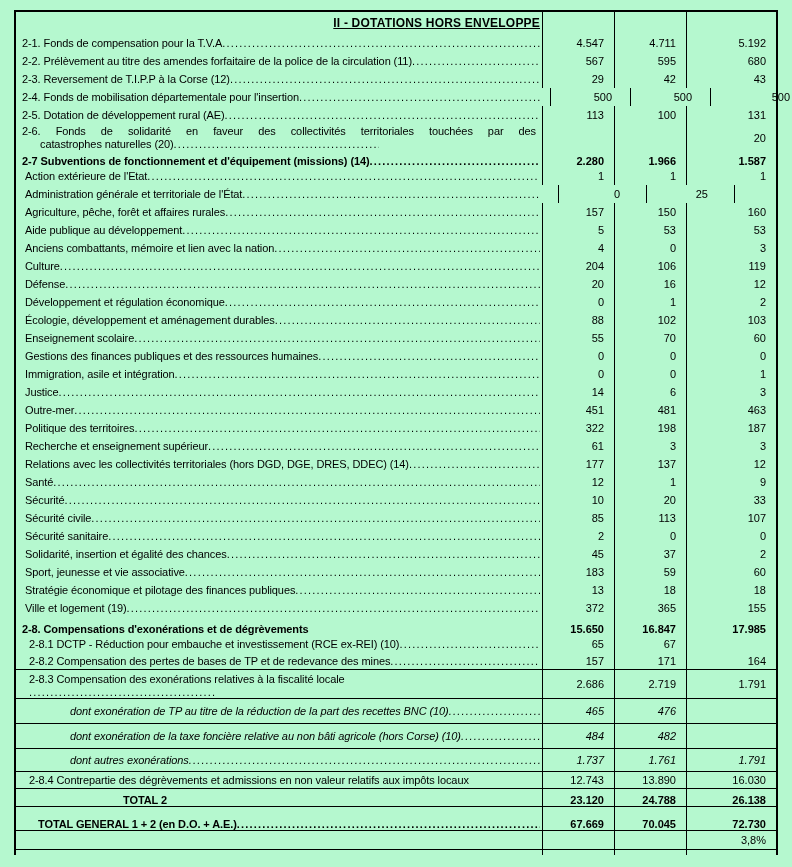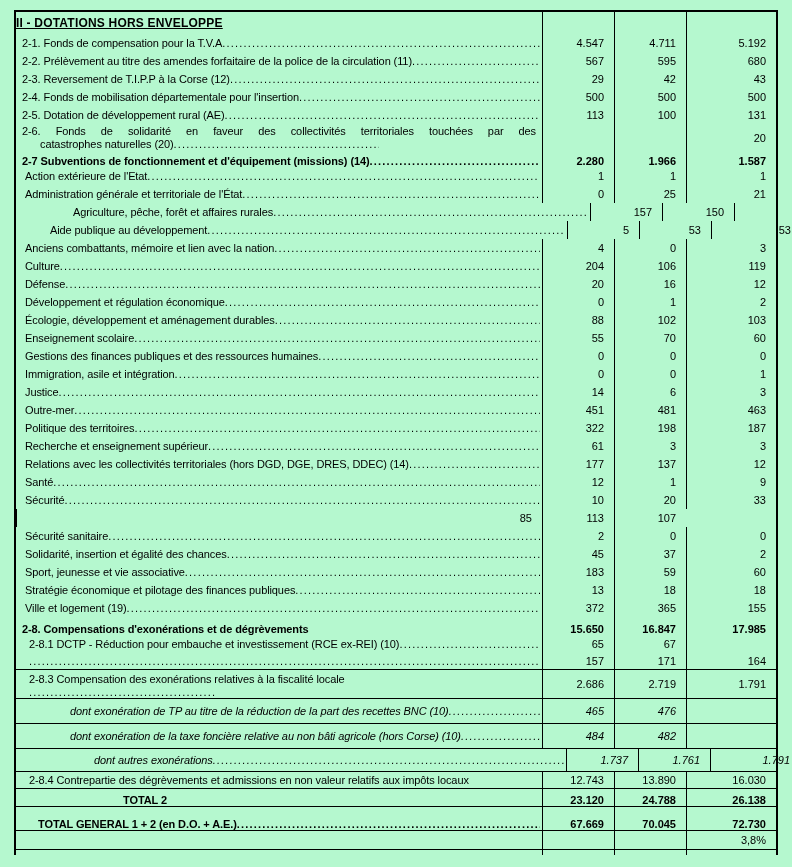--- a/index.html
+++ b/index.html
@@ -56,21 +56,21 @@
   .twol .l2{display:flex;align-items:baseline;padding-left:18px;}
   
   .ldots{display:block;width:100%;line-height:13px;padding-top:2px;}
   .ldots .l2s{display:block;overflow:hidden;white-space:nowrap;width:186px;height:12px;}
   .ldots .l2s::after{
     content:"............................................................";
     letter-spacing:1.2px;
   }
   
   .titlerow{height:22px;}
-  .titlecell{justify-content:flex-start;}
+  .titlecell{justify-content:flex-end;}
   .title{
     font-size:12px;font-weight:bold;
     text-decoration:underline;
     letter-spacing:0.2px;
   }
   .stub{height:6px;}
 </style>
 </head>
 <body>
 
@@ -104,21 +104,21 @@
       </div>
       <div class="row" style="height: 18px;">
         <div class="cell lcell ind-base">
           <span class="txt">2-3.  Reversement de T.I.P.P à la Corse (12)</span>
           <span class="leader"></span>
         </div>
         <div class="cell vcell">29</div>
         <div class="cell vcell">42</div>
         <div class="cell vcell">43</div>
       </div>
-      <div class="row" style="height: 18px;">
+      <div class="row" style="height: 18px; gap: 8px;">
         <div class="cell lcell ind-base">
           <span class="txt">2-4.  Fonds de mobilisation départementale pour l'insertion</span>
           <span class="leader"></span>
         </div>
         <div class="cell vcell">500</div>
         <div class="cell vcell">500</div>
         <div class="cell vcell">500</div>
       </div>
       <div class="row" style="height: 18px;">
         <div class="cell lcell ind-base">
@@ -154,39 +154,39 @@
       </div>
       <div class="row" style="height: 18px;">
         <div class="cell lcell ind-mission">
           <span class="txt">Action extérieure de l'Etat</span>
           <span class="leader"></span>
         </div>
         <div class="cell vcell">1</div>
         <div class="cell vcell">1</div>
         <div class="cell vcell">1</div>
       </div>
-      <div class="row" style="height: 18px;">
+      <div class="row" style="height: 18px; gap: 16px;">
         <div class="cell lcell ind-mission">
           <span class="txt">Administration générale et territoriale de l'État</span>
           <span class="leader"></span>
         </div>
         <div class="cell vcell">0</div>
         <div class="cell vcell">25</div>
         <div class="cell vcell">21</div>
       </div>
-      <div class="row" style="height: 18px; margin-left: 48px;">
+      <div class="row" style="height: 18px;">
         <div class="cell lcell ind-mission">
           <span class="txt">Agriculture, pêche, forêt et affaires rurales</span>
           <span class="leader"></span>
         </div>
         <div class="cell vcell">157</div>
         <div class="cell vcell">150</div>
         <div class="cell vcell">160</div>
       </div>
-      <div class="row" style="height: 18px; margin-left: 25px;">
+      <div class="row" style="height: 18px;">
         <div class="cell lcell ind-mission">
           <span class="txt">Aide publique au développement</span>
           <span class="leader"></span>
         </div>
         <div class="cell vcell">5</div>
         <div class="cell vcell">53</div>
         <div class="cell vcell">53</div>
       </div>
       <div class="row" style="height: 18px;">
         <div class="cell lcell ind-mission">
@@ -317,20 +317,24 @@
       <div class="row" style="height: 18px;">
         <div class="cell lcell ind-mission">
           <span class="txt">Sécurité </span>
           <span class="leader"></span>
         </div>
         <div class="cell vcell">10</div>
         <div class="cell vcell">20</div>
         <div class="cell vcell">33</div>
       </div>
       <div class="row" style="height: 18px;">
+        <div class="cell lcell ind-mission">
+          <span class="txt">Sécurité civile</span>
+          <span class="leader"></span>
+        </div>
         <div class="cell vcell">85</div>
         <div class="cell vcell">113</div>
         <div class="cell vcell">107</div>
       </div>
       <div class="row" style="height: 18px;">
         <div class="cell lcell ind-mission">
           <span class="txt">Sécurité sanitaire</span>
           <span class="leader"></span>
         </div>
         <div class="cell vcell">2</div>
@@ -385,20 +389,21 @@
         <div class="cell lcell ind-sub">
           <span class="txt">2-8.1 DCTP - Réduction pour embauche et investissement (RCE ex-REI) (10)</span>
           <span class="leader"></span>
         </div>
         <div class="cell vcell">65</div>
         <div class="cell vcell">67</div>
         <div class="cell vcell"></div>
       </div>
       <div class="row" style="height: 17px;">
         <div class="cell lcell ind-sub">
+          <span class="txt">2-8.2 Compensation des pertes de bases de TP et de redevance des mines  </span>
           <span class="leader"></span>
         </div>
         <div class="cell vcell">157</div>
         <div class="cell vcell">171</div>
         <div class="cell vcell">164</div>
       </div>
       <div class="row bt" style="height: 29px;">
         <div class="cell lcell ind-sub">
           <span class="ldots"><span>2-8.3 Compensation des exonérations relatives à la fiscalité locale</span><span class="l2s"></span></span>
         </div>
@@ -417,21 +422,21 @@
       </div>
       <div class="row bt" style="height: 25px;">
         <div class="cell lcell ind-dont italic">
           <span class="txt">dont exonération de la taxe foncière relative au non bâti agricole (hors Corse) (10)</span>
           <span class="leader"></span>
         </div>
         <div class="cell vcell italic">484</div>
         <div class="cell vcell italic">482</div>
         <div class="cell vcell italic"></div>
       </div>
-      <div class="row bt" style="height: 23px; padding-left: 24px;">
+      <div class="row bt" style="height: 23px;">
         <div class="cell lcell ind-dont italic">
           <span class="txt">dont autres exonérations</span>
           <span class="leader"></span>
         </div>
         <div class="cell vcell italic">1.737</div>
         <div class="cell vcell italic">1.761</div>
         <div class="cell vcell italic">1.791</div>
       </div>
       <div class="row bt" style="height: 17px;">
         <div class="cell lcell ind-sub">

